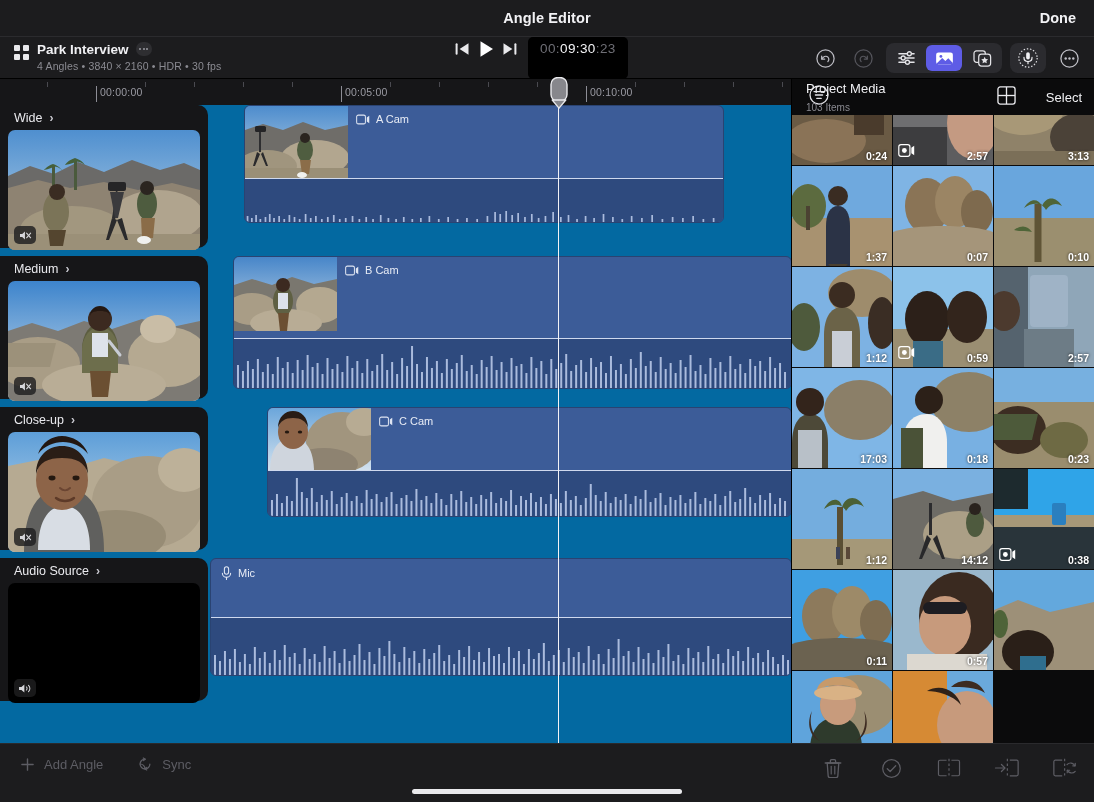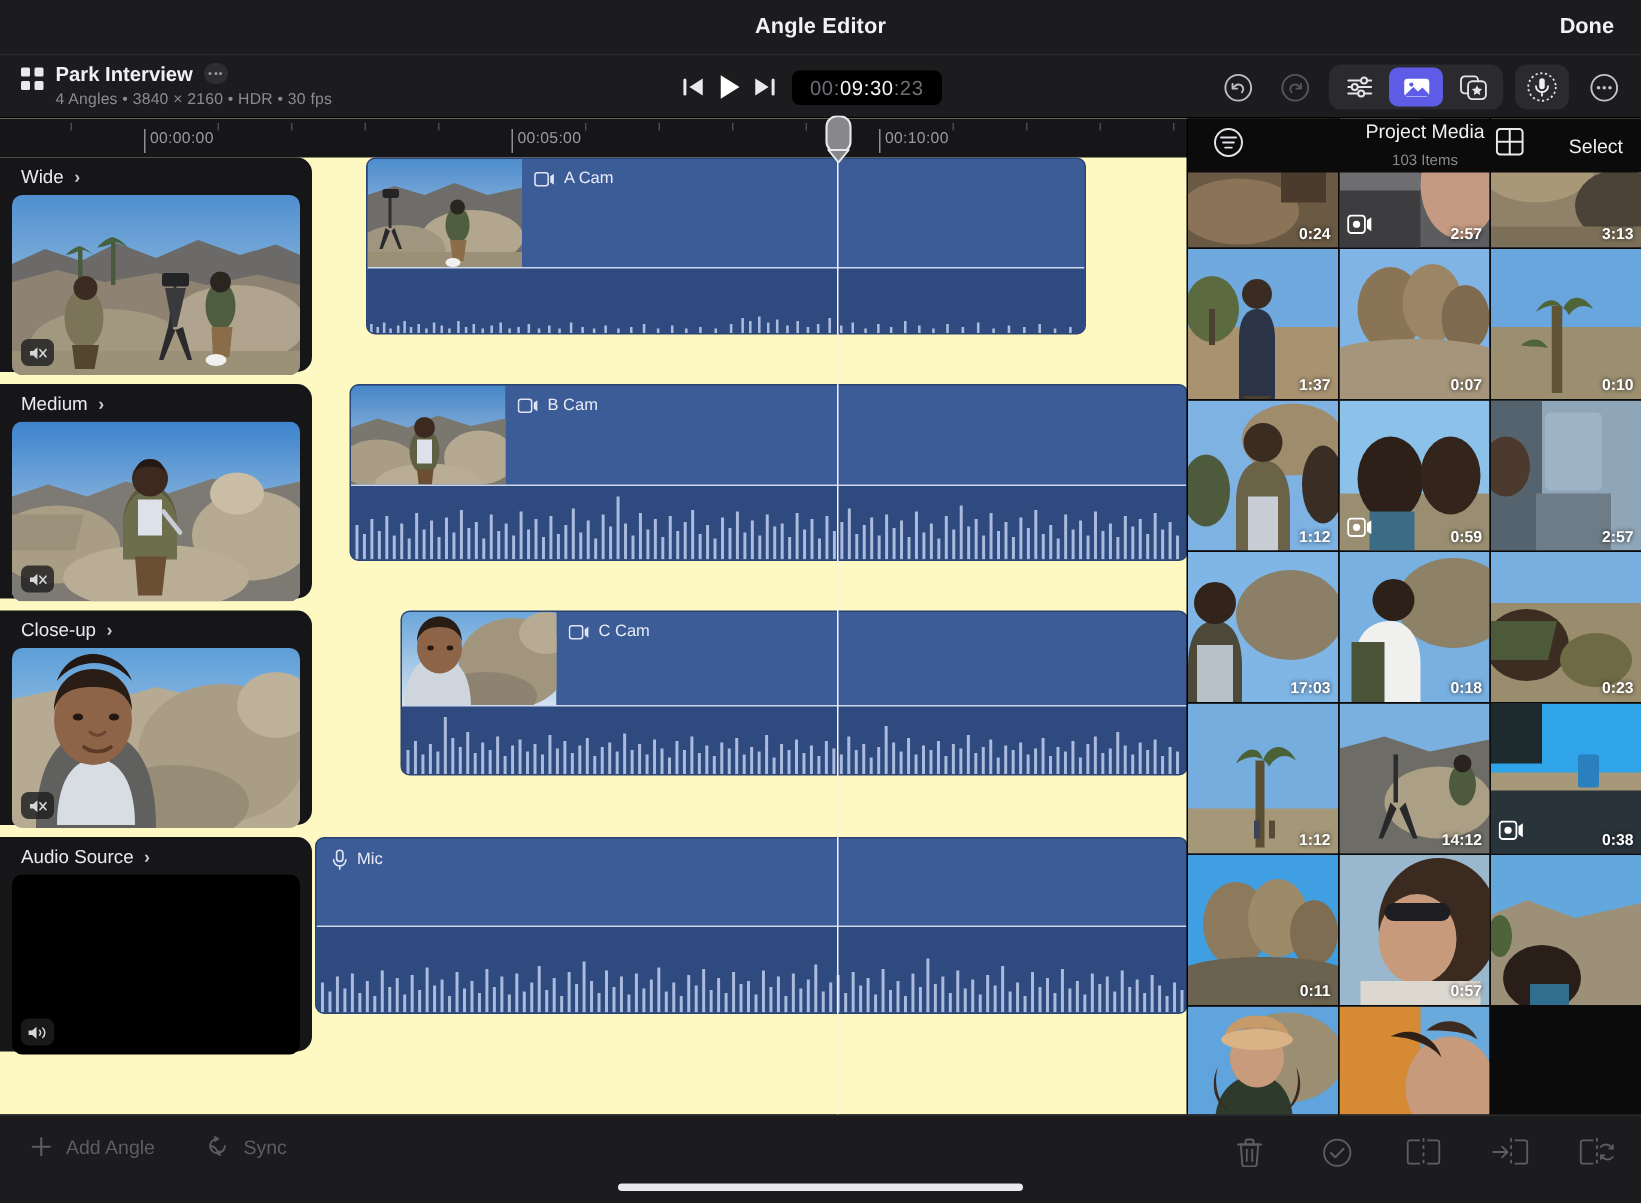--- a/index.html
+++ b/index.html
@@ -38,38 +38,38 @@
   .grid-glyph i { display:block; background: #e9e9ec; border-radius: 1px; }
   .proj-name { color: #f0f0f3; font-size: 13.5px; font-weight: 600; line-height: 16px; }
   .proj-sub { color: #8b8b92; font-size: 10.5px; line-height: 14px; margin-top: 1px; letter-spacing:.15px;}
   .proj-row1 { display:flex; align-items:flex-start; gap:7px; }
   .ellipsis-btn {
     width: 16px; height: 14px; border-radius: 7px; background: #2e2e31;
     display: flex; align-items: center; justify-content: center; gap: 1.5px; cursor: pointer;
   }
   .ellipsis-btn i { width: 2px; height: 2px; border-radius: 50%; background: #9a9aa0; display:block;}
 
-  .transport { position: absolute; left: 450px; top: 0; height: 42px; display: flex; align-items: center; }
+  .transport { position: absolute; left: 450px; top: 0; height: 42px; display: flex; }
   .tbtn { width: 24px; height: 24px; display:flex; align-items:center; justify-content:center; cursor:pointer; }
   .timecode {
     margin-left: 6px; background: #000; border-radius: 5px; padding: 4px 12px;
     font-family: "Liberation Sans", sans-serif; font-size: 13.5px; letter-spacing: .4px;
     color: #6e6e75; cursor: pointer; white-space: nowrap;
   }
   .timecode b { color: #f4f4f6; font-weight: 400; }
 
   .right-tools { position: absolute; right: 10px; top: 0; height: 42px; display:flex; align-items:center; gap: 8px; }
   .rbtn { width: 30px; height: 28px; border-radius: 7px; display:flex; align-items:center; justify-content:center; cursor:pointer; }
   .seg { display:flex; align-items:center; background:#2b2b2f; border-radius: 8px; padding: 2px; gap: 2px; }
   .seg .rbtn { width: 36px; height: 26px; border-radius: 6px; }
   .seg .rbtn.active { background: #5e5ce6; }
   .pill { background:#2b2b2f; border-radius: 8px; width: 36px; height: 30px; display:flex;align-items:center;justify-content:center;cursor:pointer;}
 
   
-  .timeline { position: absolute; left: 0; top: 79px; width: 792px; height: 664px; background: #fef9c3; overflow: hidden;}
+  .timeline { position: absolute; left: 0; top: 79px; width: 792px; height: 664px; background: #0369a1; overflow: hidden;}
   .ruler { position: absolute; left: 0; top: 0; width: 792px; height: 26px; background: #161618; }
   .tick { position: absolute; top: 3px; width: 1px; height: 5px; background: #4a4a50; }
   .majortick { position: absolute; top: 7px; width: 1px; height: 16px; background: #8d8d95; }
   .rlabel { position: absolute; top: 7px; color: #9a9aa2; font-size: 10.5px; letter-spacing:.2px; }
 
   .tracks { position: absolute; left: 0; top: 26px; width: 792px; height: 638px; }
   .angle-row { position: relative; width: 792px; }
   .angle-head { position: absolute; left: 0; top: 0; width: 208px; background: #161618;
     border-top-right-radius: 10px; border-bottom-right-radius: 10px; }
   .angle-label { color: #eaeaee; font-size: 12.5px; font-weight: 500; padding: 6px 0 5px 14px; display:flex; align-items:center; gap:7px; }
@@ -90,21 +90,21 @@
   .clip .audline { position:absolute; left:0; right:0; top:0; height:1px; background:#cfd9ee; }
   .clip svg.wave { position: absolute; left: 0; bottom: 0; width: 100%; height: 100%; }
 
   .playhead { position: absolute; top: 0; width: 1px; background: #f2f2f5; z-index: 30; }
   .ph-handle { position: absolute; z-index: 31; cursor: grab; }
 
   
   .browser { position: absolute; right: 0; top: 79px; width: 302px; height: 664px; background: #0b0b0c; overflow: hidden; }
   .bhead { position: absolute; top: 0; left: 0; width: 302px; height: 36px; background: #0b0b0c; z-index: 5;
     display:flex; align-items:center; }
-  .bhead .ttl { position:absolute; left:14px; right:0; text-align:center; }
+  .bhead .ttl { position:absolute; left:14px; right:0; }
   .bhead .ttl .t1 { color:#f0f0f3; font-size: 13px; font-weight: 500; line-height: 15px; }
   .bhead .ttl .t2 { color:#8a8a91; font-size: 10px; line-height: 13px; }
   .bhead .left-ico { position:absolute; left: 16px; cursor:pointer; }
   .bhead .grid-ico { position:absolute; right: 78px; cursor:pointer; }
   .bhead .sel { position:absolute; right: 12px; color:#f0f0f3; font-size: 13px; cursor:pointer;text-align:right; }
 
   .mgrid { position: absolute; top: 36px; left: 0; width: 302px; display: grid;
     grid-template-columns: repeat(3, 100px); gap: 1px; }
   .mcell { position: relative; width: 100px; height: 100px; overflow: hidden; background:#222; }
   .mdur { position: absolute; right: 5px; bottom: 3px; color: #fff; font-size: 10.5px; font-weight: 600;
@@ -448,21 +448,21 @@
             <div class="badge-mute">
               <svg width="13" height="11" viewBox="0 0 14 12">
                   <path d="M1 4.4h2.4L6.4 1.7v8.6L3.4 7.6H1z" fill="#d6d6da"></path>
                   <line x1="8.2" y1="3.4" x2="12.6" y2="8.5" stroke="#d6d6da" stroke-width="1.2" stroke-linecap="round"></line>
                   <line x1="12.6" y1="3.4" x2="8.2" y2="8.5" stroke="#d6d6da" stroke-width="1.2" stroke-linecap="round"></line>
                 </svg>
             </div>
           </div>
         </div>
         <div class="lane" style="left:0;right:0;height:143px">
-          <div class="clip" style="left:233px; top:0; width:559px; height:118px;">
+          <div class="clip" style="left:233px; top:0; width:559px; height:133px;">
             <div class="clipthumb">
               <svg width="103" height="74" viewBox="0 0 103 74" preserveAspectRatio="none">
                 <defs>
                     <linearGradient id="sky4" x1="0" y1="0" x2="0" y2="1">
                       <stop offset="0" stop-color="#4786c9"></stop>
                       <stop offset="1" stop-color="#cbdcea"></stop>
                     </linearGradient>
                   </defs>
                 <rect width="103" height="74" fill="url(#sky4)"></rect>
                 <path d="M0 28 18 22 38 28 58 20 80 27 103 22v52H0z" fill="#7a776f"></path>

